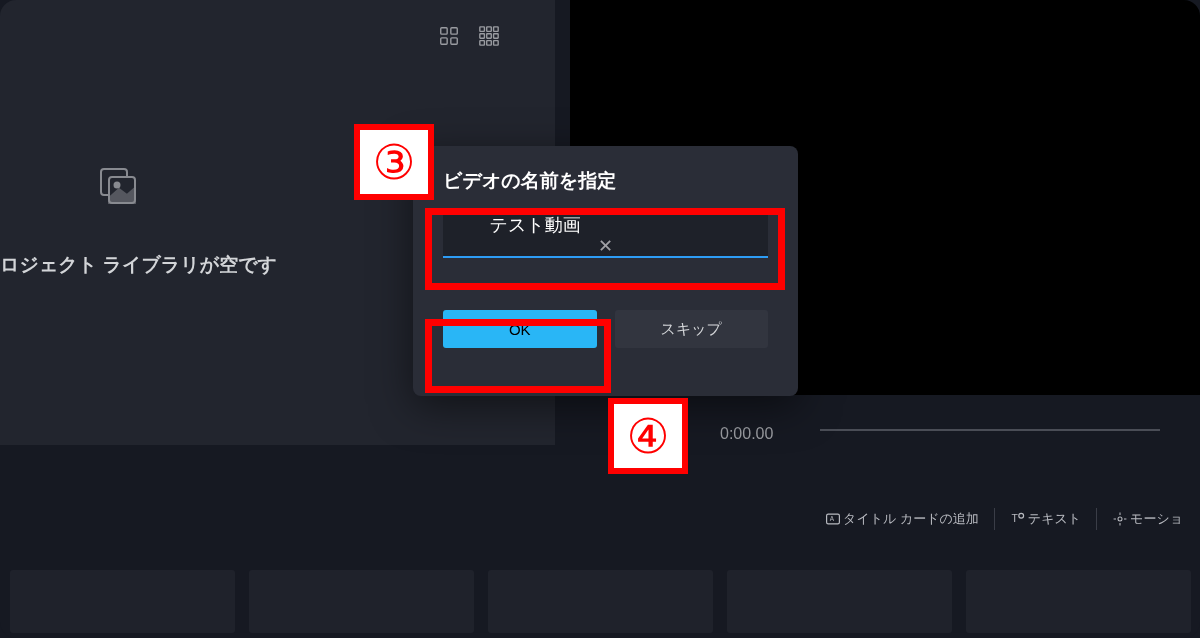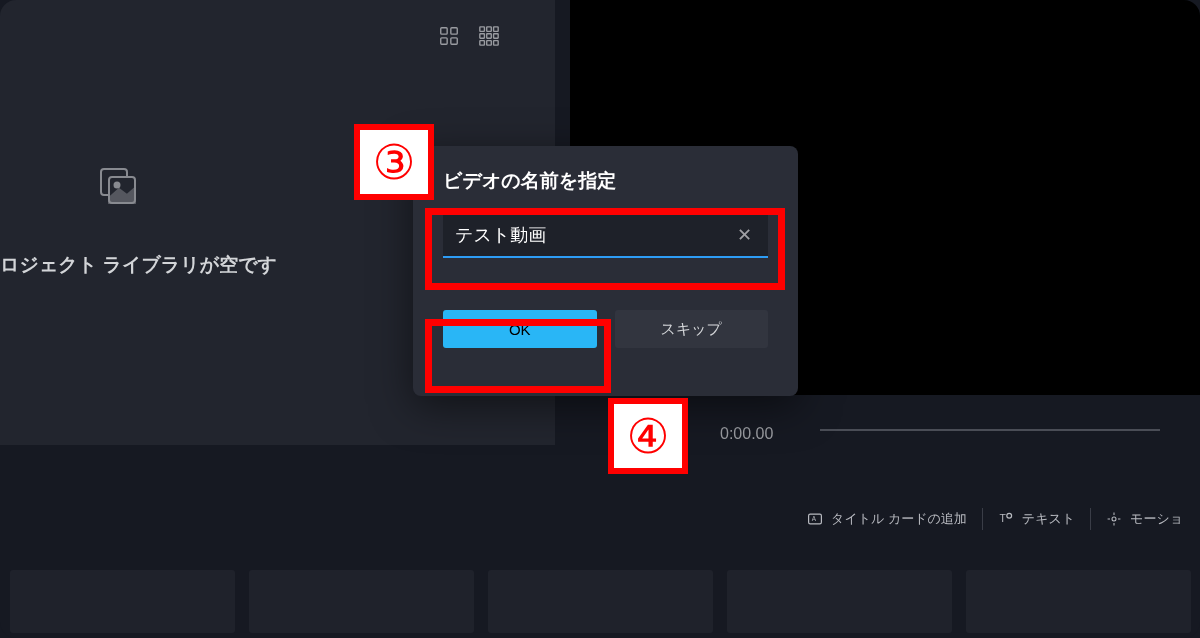--- a/index.html
+++ b/index.html
@@ -118,20 +118,21 @@
     }
     .input-container {
       position: relative;
       width: 100%;
       height: 44px;
       background: #1e2129;
       border-bottom: 2px solid #2d9cf5;
       display: flex;
       align-items: center;
       padding: 0 12px;
+      flex-direction: column;
     }
     .name-input {
       flex: 1;
       background: transparent;
       border: none;
       color: #fff;
       font-size: 18px;
       outline: none;
     }
     .clear-btn {
@@ -216,21 +217,21 @@
       position: absolute;
       right: 10px;
       top: 12px;
       display: flex;
       gap: 6px;
       align-items: center;
     }
     .toolbar-item {
       display: flex;
       align-items: center;
-      gap: 8px;
+      gap: 2px;
       color: #b8bac0;
       font-size: 13px;
       padding: 5px 7px;
       cursor: pointer;
     }
     .toolbar-item svg {
       width: 16px;
       height: 16px;
     }
     .toolbar-sep {

